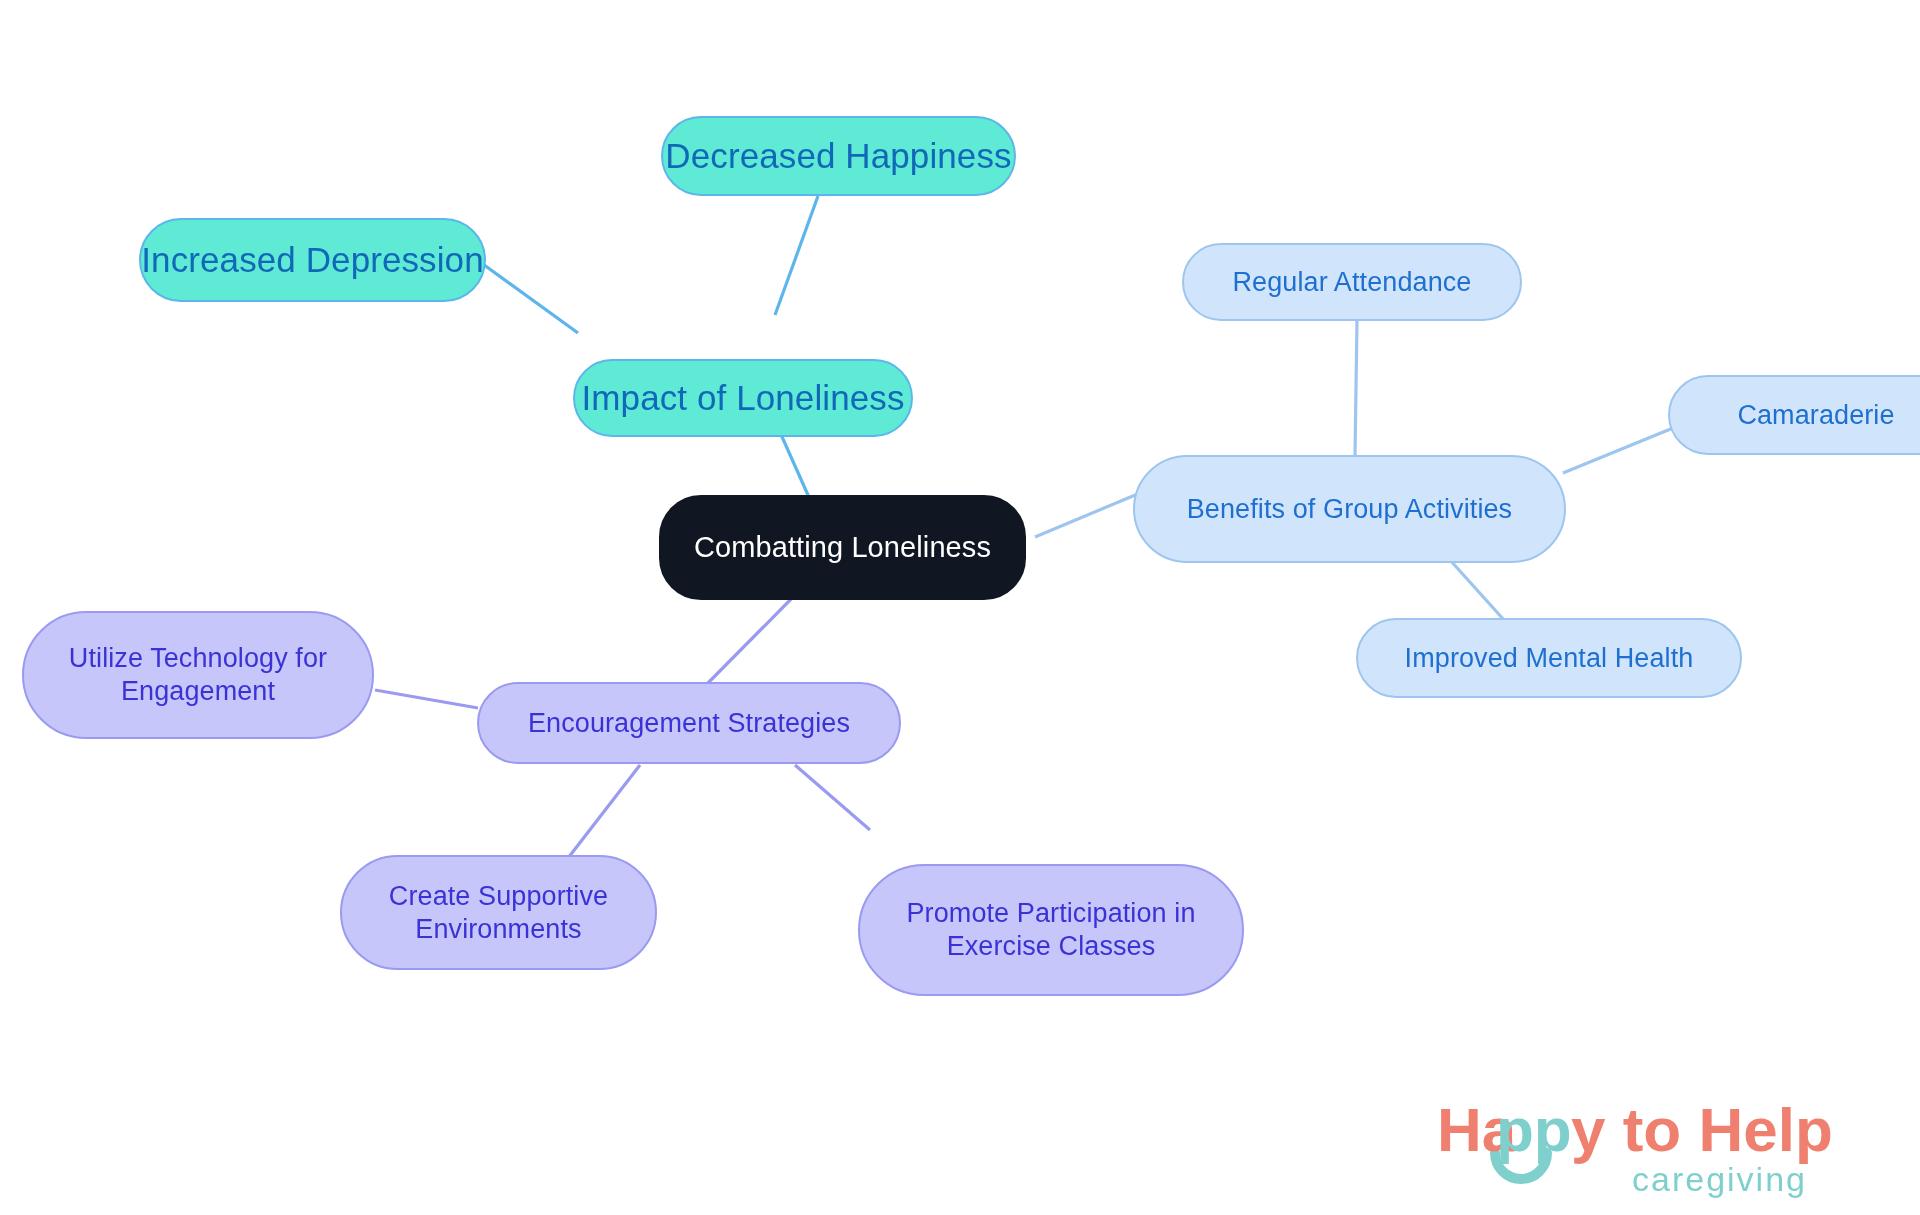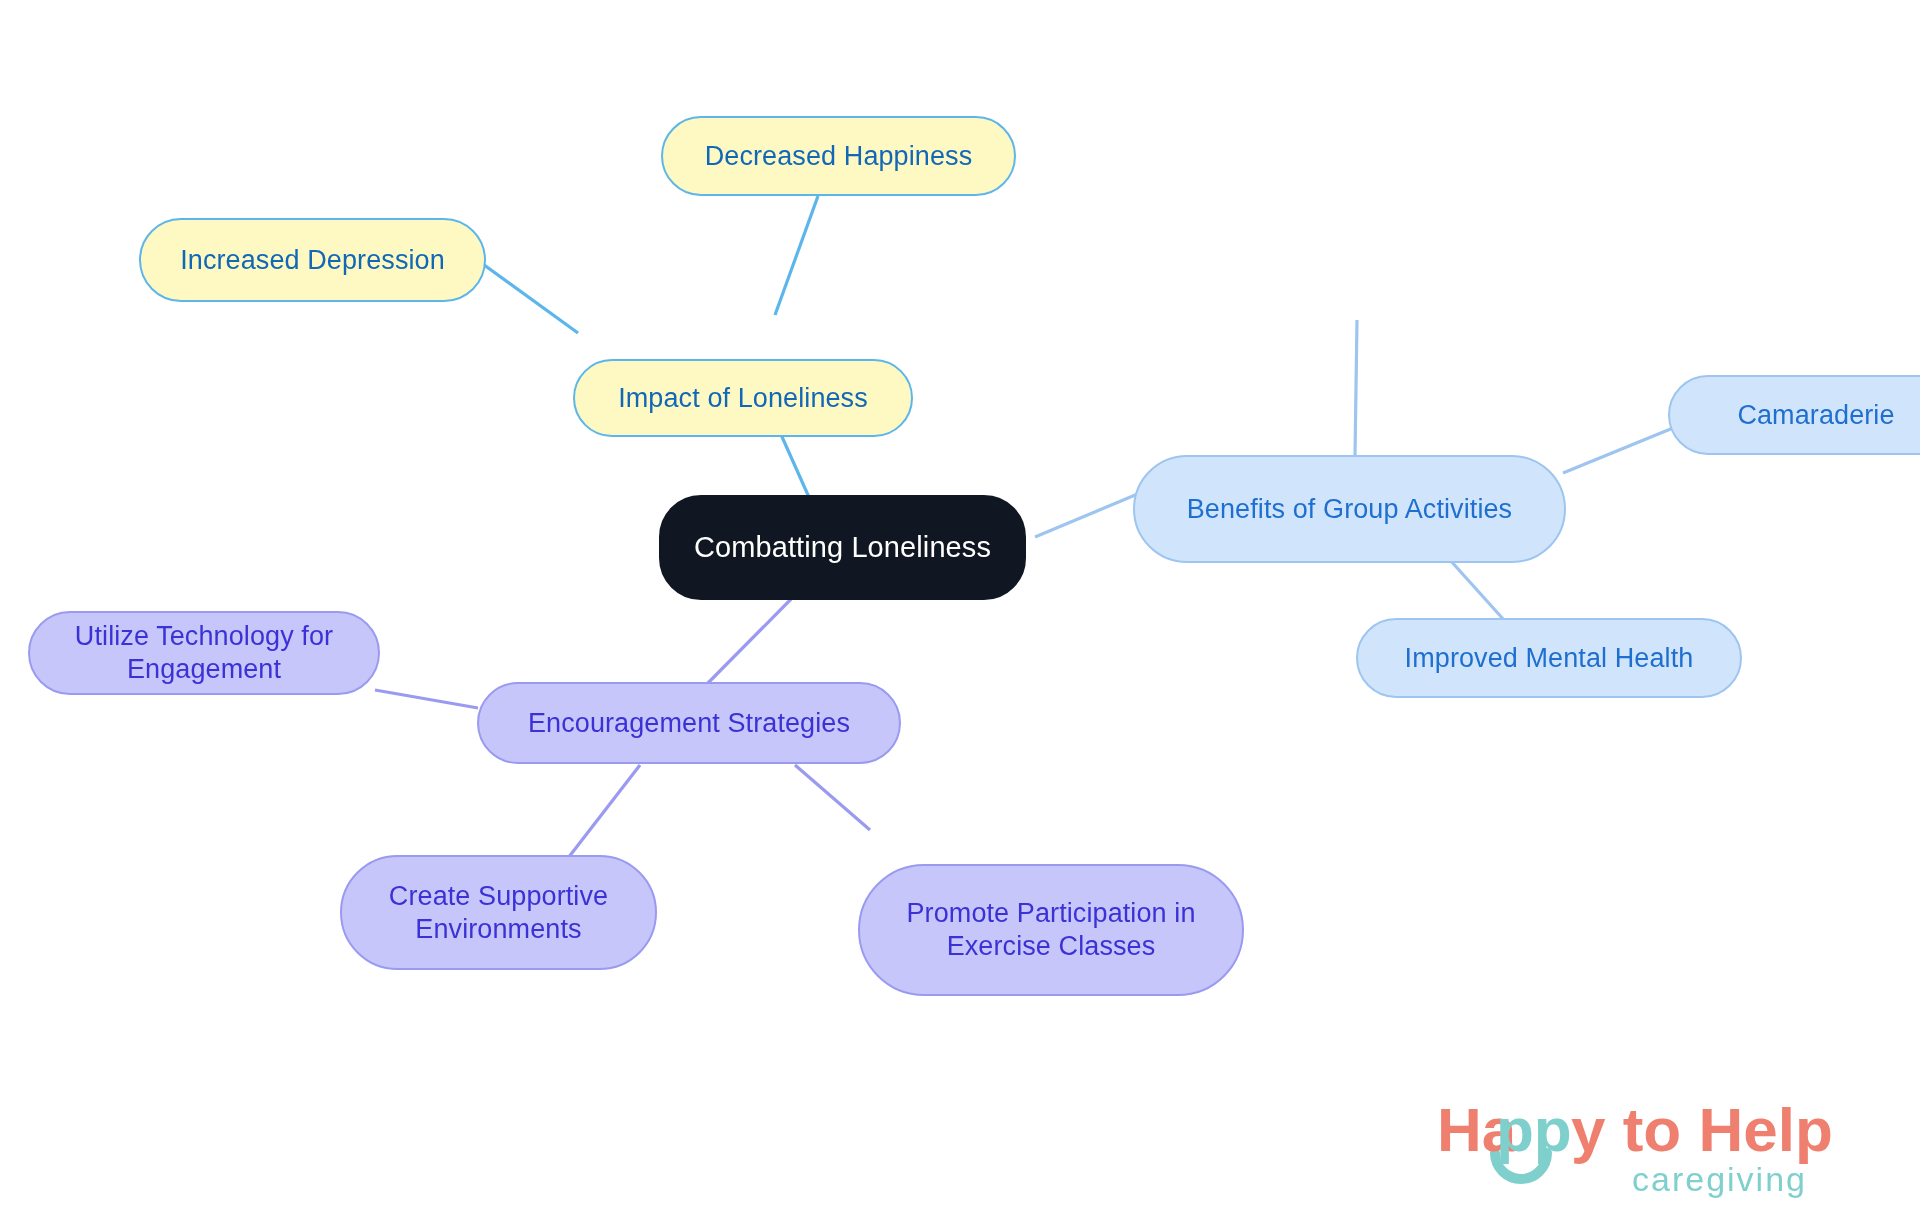--- a/index.html
+++ b/index.html
@@ -41,24 +41,24 @@
     letter-spacing: 0.1px;
   }
   .node.root {
     background: #111722;
     border-color: #111722;
     color: #ffffff;
     font-size: 29px;
     border-radius: 42px;
   }
   .node.blue-a {
-    background: #fef9c3;
+    background: #5eead4;
     border-color: #5cb6eb;
     color: #1268b8;
-    font-size: 27px;
+    font-size: 35px;
   }
   .node.blue-b {
     background: #d0e5fb;
     border-color: #9dc5ef;
     color: #1f6fd0;
     font-size: 27px;
   }
   .node.purple {
     background: #c6c6fa;
     border-color: #9a9af0;
@@ -116,34 +116,37 @@
   </div>
 
   <div class="node blue-a" style="left:661px; top:116px; width:355px; height:80px;">
     <span>Decreased Happiness</span>
   </div>
 
   <div class="node blue-b" style="left:1133px; top:455px; width:433px; height:108px;">
     <span>Benefits of Group Activities</span>
   </div>
 
+  <div class="node blue-b" style="left:1182px; top:243px; width:340px; height:78px;">
+    <span>Regular Attendance</span>
+  </div>
 
   <div class="node blue-b" style="left:1668px; top:375px; width:296px; height:80px;">
     <span>Camaraderie</span>
   </div>
 
   <div class="node blue-b" style="left:1356px; top:618px; width:386px; height:80px;">
     <span>Improved Mental Health</span>
   </div>
 
   <div class="node purple" style="left:477px; top:682px; width:424px; height:82px;align-items:center;">
     <span>Encouragement Strategies</span>
   </div>
 
-  <div class="node purple" style="left:28px; top:611px; width:352px; height:84px;">
+  <div class="node purple" style="left:22px; top:611px; width:352px; height:128px;">
     <span>Utilize Technology for
 Engagement</span>
   </div>
 
   <div class="node purple" style="left:340px; top:855px; width:317px; height:115px;">
     <span>Create Supportive
 Environments</span>
   </div>
 
   <div class="node purple" style="left:858px; top:827px; width:386px; height:132px;margin-top:37px;">

